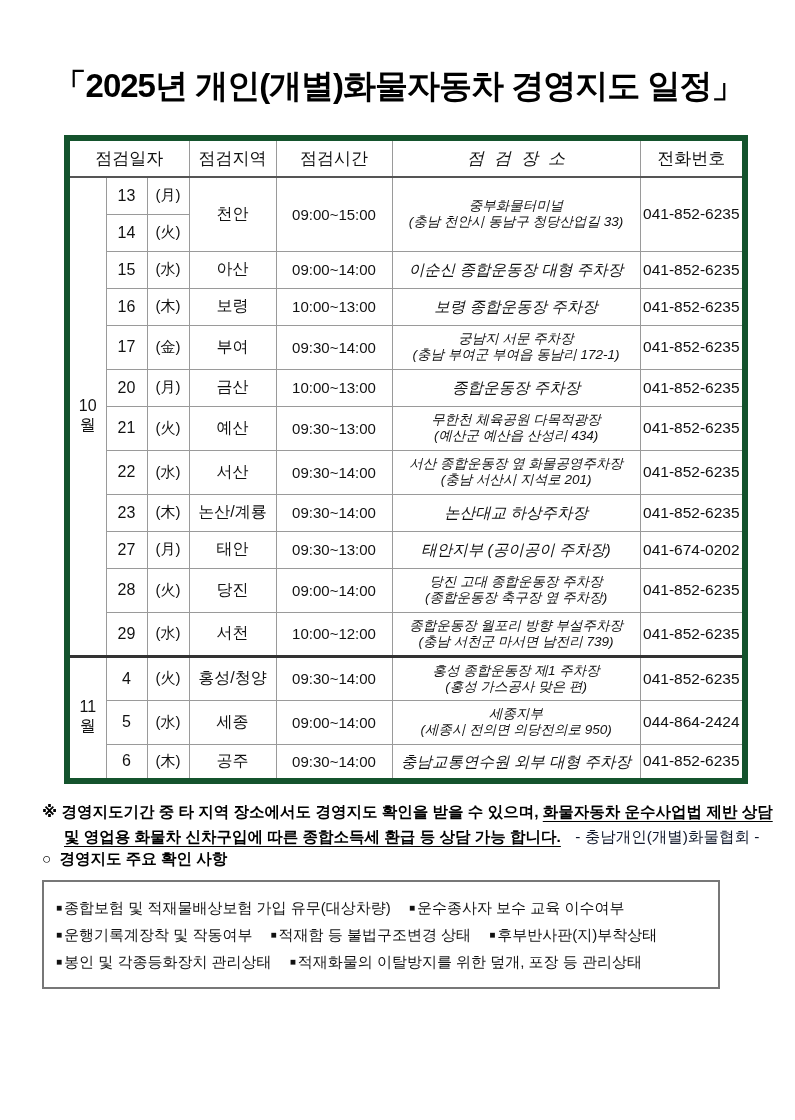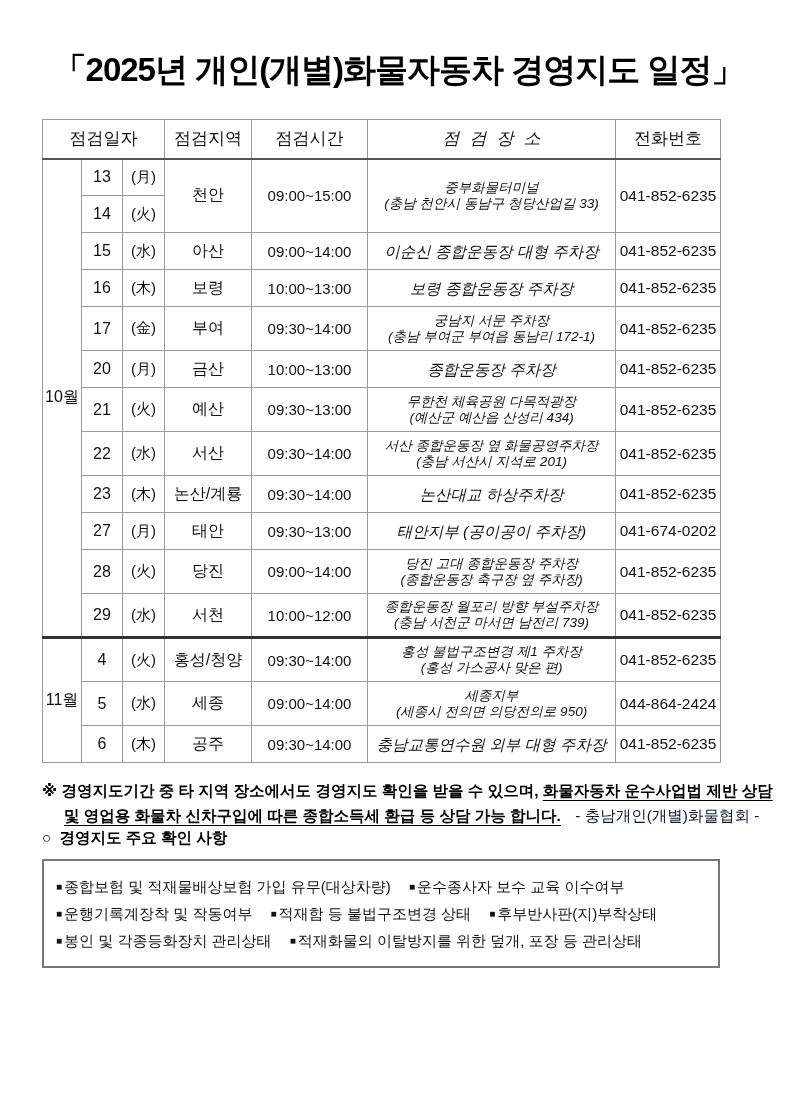--- a/index.html
+++ b/index.html
@@ -3,39 +3,40 @@
 <meta charset="utf-8">
 <style>
   * { margin:0; padding:0; box-sizing:border-box; }
   html,body { background:#ffffff; }
   body {
     width:795px; height:1120px;
     font-family:"Liberation Sans","DejaVu Sans",sans-serif;
     color:#111;
     overflow:hidden;
   }
-  .page { width:795px; height:1120px; padding:48px 40px 0 42px; }
+  .page { width:795px; height:1120px; padding:64px 40px 0 42px; }
 
   
   .doc-title {
     text-align:center;
     font-size:33px;
     font-weight:800;
     letter-spacing:-1px;
     color:#000;
     margin-bottom:26px;
     white-space:nowrap;
   }
 
   
   table.sched {
     border-collapse:collapse;
     table-layout:fixed;
     width:678px;
-    border:1px solid #14532d;
+    border:6px solid #14532d;
+    margin-left:22px;
   }
   table.sched th, table.sched td {
     border:1px solid #9a9a9a;
     text-align:center;
     vertical-align:middle;
     padding:1px 2px;
     color:#111;
   }
   table.sched thead th {
     height:39px;
@@ -242,21 +243,21 @@
         </td>
         <td class="c-phone">041-852-6235</td>
       </tr>
       <tr class="r2 month-start">
         <td class="c-month" rowspan="3">11월</td>
         <td class="c-day">4</td>
         <td class="c-wd">(火)</td>
         <td class="c-region">홍성/청양</td>
         <td class="c-time">09:30~14:00</td>
         <td class="c-place two">
-          <span class="pl1">홍성 불법구조변경 제1 주차장</span>
+          <span class="pl1">홍성 종합운동장 제1 주차장</span>
           <span class="pl2">(홍성 가스공사 맞은 편)</span>
         </td>
         <td class="c-phone">041-852-6235</td>
       </tr>
       <tr class="r2">
         <td class="c-day">5</td>
         <td class="c-wd">(水)</td>
         <td class="c-region">세종</td>
         <td class="c-time">09:00~14:00</td>
         <td class="c-place two">

